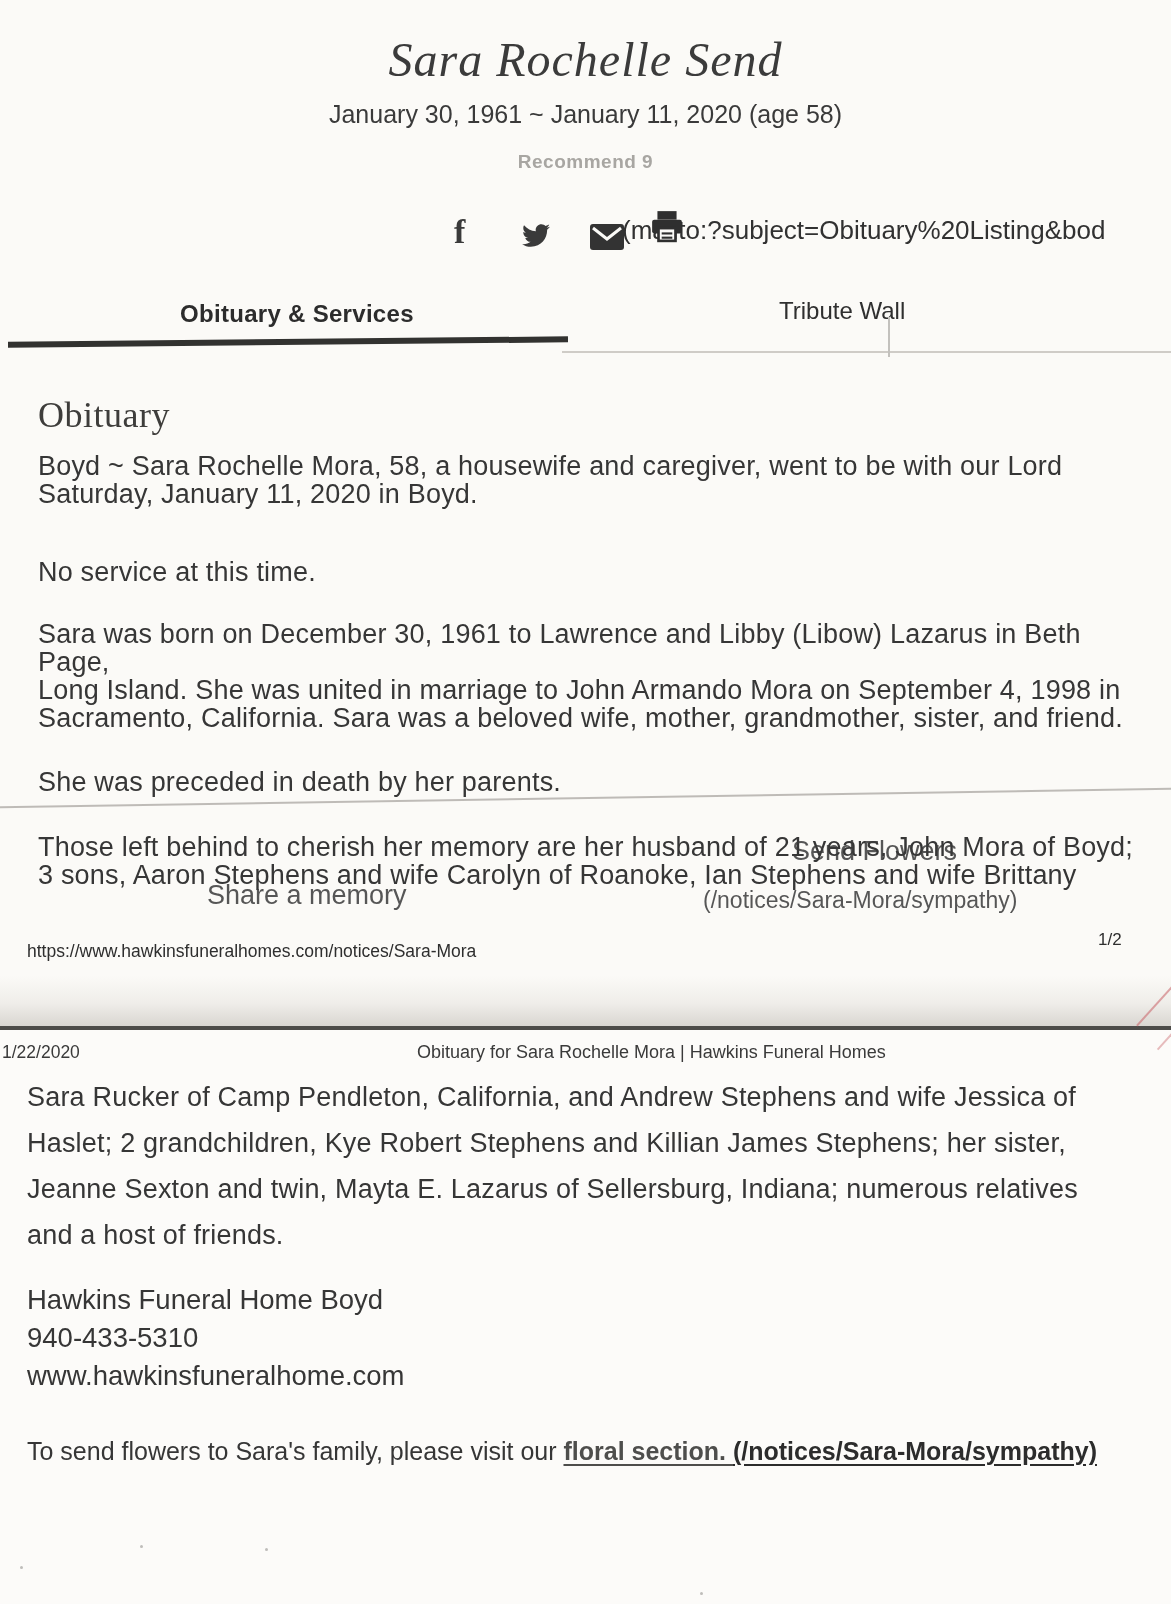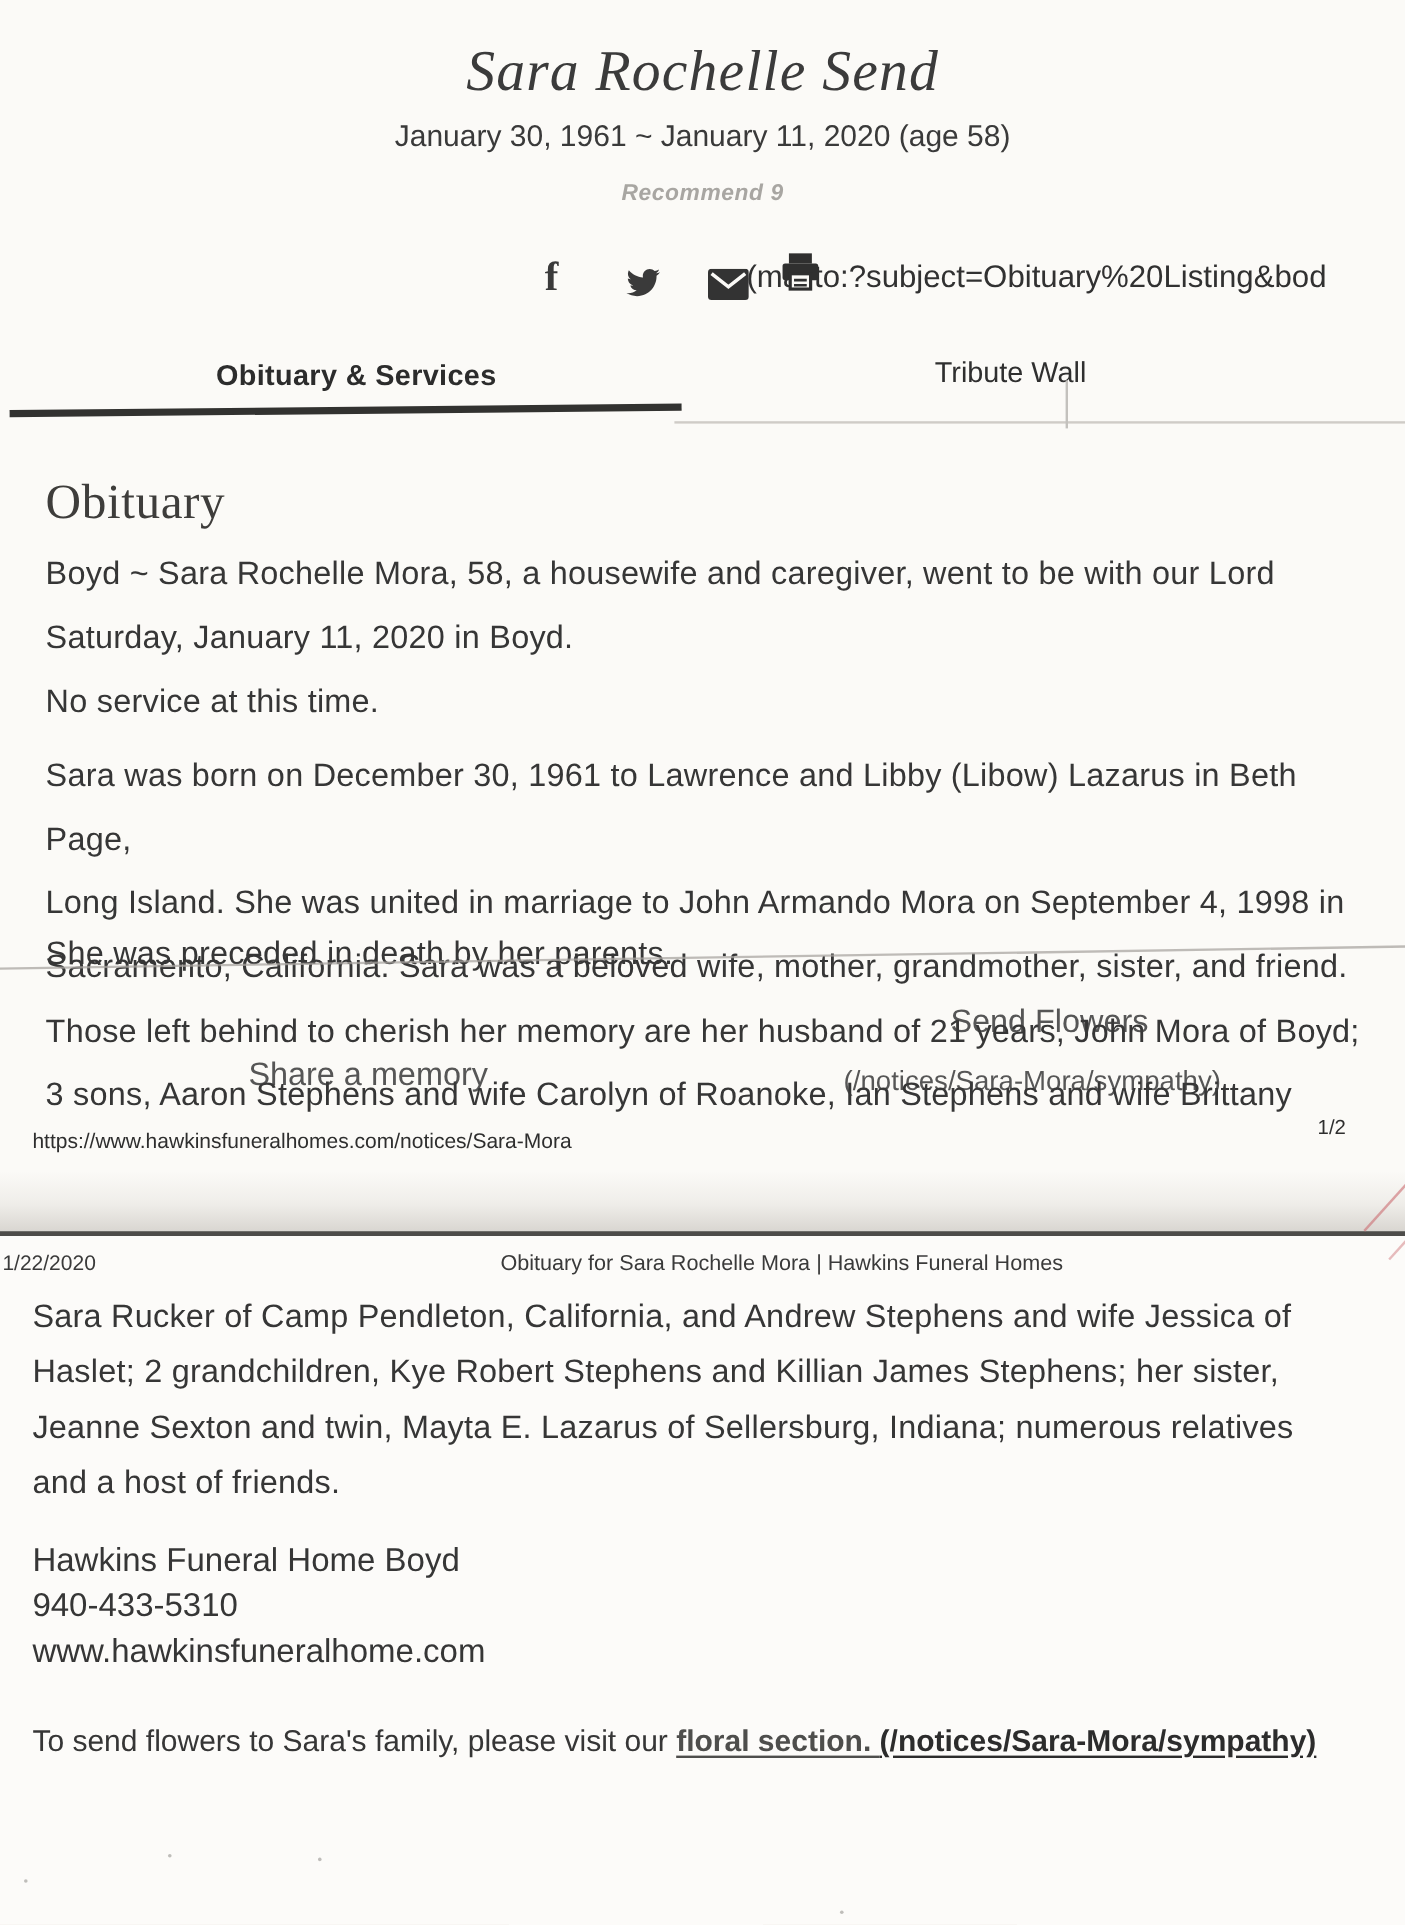--- a/index.html
+++ b/index.html
@@ -21,37 +21,37 @@
   .tick{left:888px;top:317px;width:2px;height:40px;background:#c3c1bd;}
   .pink1{left:1125px;top:998px;width:72px;height:2px;background:rgba(204,108,114,.6);transform:rotate(-48deg);}
   .pink2{left:1152px;top:1036px;width:34px;height:2px;background:rgba(204,108,114,.45);transform:rotate(-48deg);}
   .speck{width:3px;height:3px;border-radius:50%;background:#8d8b87;opacity:.55;}
   
   .title{left:0;top:32px;width:100%;text-align:center;
     font-family:"Liberation Serif",serif;font-style:italic;
     font-size:48px;color:#3b3b3b;letter-spacing:1px;}
   .dates{left:0;top:100px;width:100%;text-align:center;font-size:25px;color:#3a3a3a;}
   .recommend{left:0;top:151px;width:100%;text-align:center;
-    font-size:19px;font-weight:bold;color:#a8a6a2;letter-spacing:.5px;font-style:italic;}
+    font-size:19px;font-weight:bold;color:#a8a6a2;letter-spacing:.5px;}
   
   .fb-icon{left:454px;top:213px;font-size:34px;font-weight:bold;color:#3a3a3a;
     font-family:"Liberation Serif",serif;}
   .tw-icon{left:521px;top:223px;}
   .mail-icon{left:590px;top:224px;}
   .mailto{left:622px;top:215px;font-size:26px;color:#313131;white-space:nowrap;}
   .print-icon{left:650px;top:209px;}
   
   .tab-ob{left:180px;top:300px;font-size:24px;font-weight:bold;color:#2c2c2c;letter-spacing:.3px;}
   .tab-tw{left:779px;top:297px;font-size:24px;color:#2f2f2f;}
   .tab-bar{left:8px;top:339px;width:560px;height:6px;background:#323230;transform:rotate(-0.55deg);}
   .tab-line{left:562px;top:351px;width:609px;height:2px;background:#cfccc7;}
   
   .heading{left:38px;top:394px;font-family:"Liberation Serif",serif;
-    font-size:41px;color:#3e3d3b;letter-spacing:.5px;}
-  .body-text{font-size:27px;line-height:53px;color:#363636;
+    font-size:36px;color:#3e3d3b;letter-spacing:.5px;}
+  .body-text{font-size:27px;line-height:28px;color:#363636;
     white-space:pre-line;letter-spacing:.2px;}
   .p-lord{left:38px;top:452px;width:1090px;}
   .p-service{left:38px;top:558px;width:1090px;}
   .p-born{left:38px;top:620px;width:1100px;}
   .p-preceded{left:38px;top:768px;width:1090px;}
   .p-survivors{left:38px;top:833px;width:1100px;}
   .ghost{position:absolute;white-space:nowrap;color:#3a3a3a;opacity:.85;}
   .g-share{left:207px;top:836px;font-size:27px;margin-top:44px;}
   .g-flowers{left:792px;top:836px;font-size:27px;}
   .g-sympathy{left:703px;top:887px;font-size:23px;}

